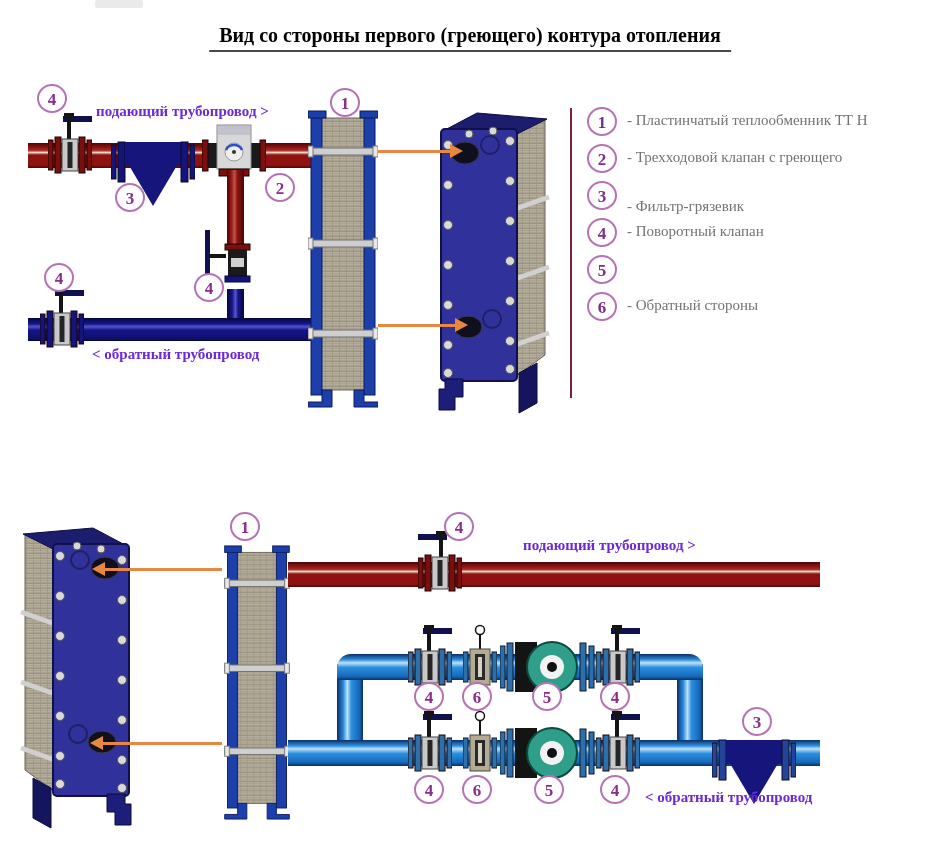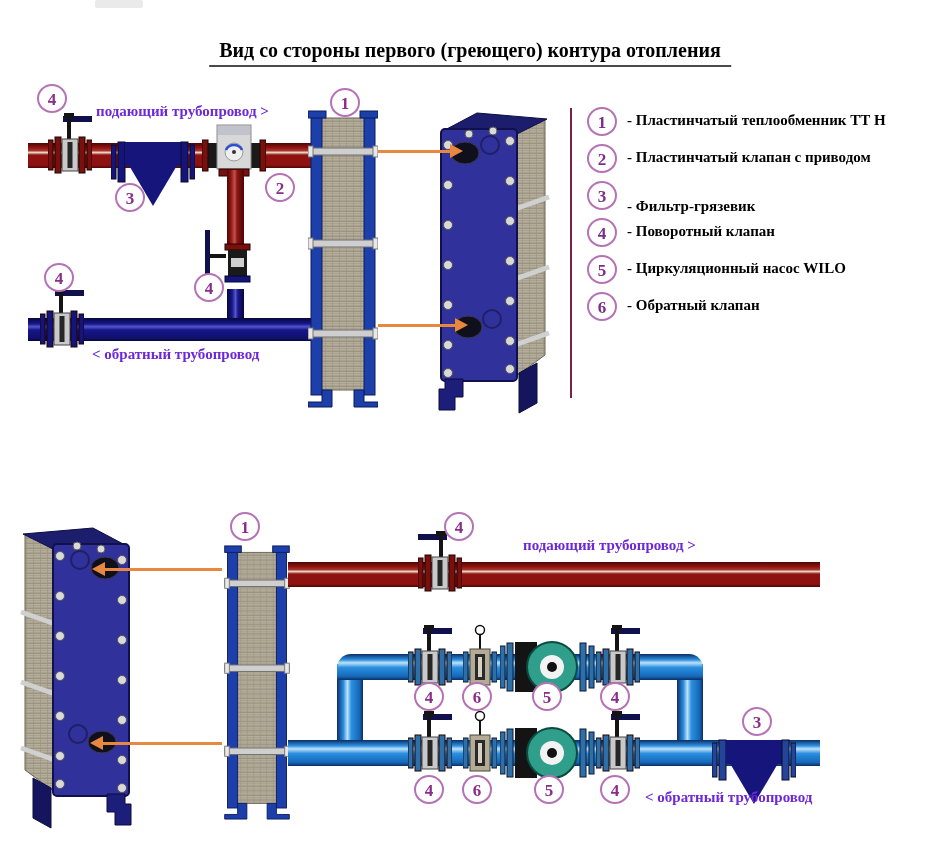--- a/index.html
+++ b/index.html
@@ -17,21 +17,21 @@
   .pipe-navy-h{height:23px;background:linear-gradient(180deg,#07073a 0%,#16168c 25%,#5555c8 38%,#16168c 52%,#10106a 88%,#07073a 100%);}
   .pipe-navy-v{width:17px;background:linear-gradient(90deg,#07073a 0%,#16168c 30%,#5555c8 50%,#16168c 65%,#07073a 100%);}
   .pipe-blue-h{height:26px;background:linear-gradient(180deg,#0d2d66 0%,#2b8fe0 22%,#bfe2f8 34%,#2b8fe0 52%,#1668b8 86%,#0d2d66 100%);}
   .pipe-blue-v{width:26px;background:linear-gradient(90deg,#0d2d66 0%,#2b8fe0 25%,#bfe2f8 40%,#2b8fe0 55%,#1668b8 86%,#0d2d66 100%);}
   .elbow-top{border-radius:14px 14px 0 0;}
   .ar-line{height:3px;background:#e8873f;}
   .ar-head-r{width:0;height:0;border-left:13px solid #e8873f;border-top:7px solid transparent;border-bottom:7px solid transparent;}
   .ar-head-l{width:0;height:0;border-right:13px solid #e8873f;border-top:7px solid transparent;border-bottom:7px solid transparent;}
   .legend-num{width:30px;height:29px;border:2px solid #b573b5;border-radius:50%;
           color:#7b2d8b;font-weight:bold;font-size:17px;line-height:27px;text-align:center;box-sizing:border-box;}
-  .legend-text{font-weight:bold;font-size:15px;color:#000000;white-space:nowrap;}
+  .legend-text{font-weight:normal;font-size:15px;color:#737373;white-space:nowrap;}
   .sep-line{width:2px;background:#7d2144;}
   .smudge{background:#d9d9d9;opacity:.55;border-radius:2px;}
 </style>
 </head>
 <body>
 
 <svg width="0" height="0" style="position:absolute">
   <defs>
     <pattern id="pack" width="7" height="5" patternUnits="userSpaceOnUse">
       <rect width="7" height="5" fill="#b6ae9c"></rect>
@@ -152,21 +152,21 @@
       <polygon points="10,272 28,272 28,290 20,290 20,303 4,303 4,282 10,282" fill="#1d1d7a" stroke="#0d0d3d"></polygon>
       <polygon points="84,266 102,256 102,296 84,306" fill="#15155e" stroke="#0d0d3d"></polygon>
     </symbol>
   </defs>
 </svg>
 
 <div id="stage">
 
   <div class="abs smudge" style="left:95px;top:0;width:48px;height:8px"></div>
 
-  <div class="abs title" style="left:50%;top:39px;transform:translateX(-50%)">Вид со стороны первого (греющего) контура отопления</div>
+  <div class="abs title" style="left:50%;top:24px;transform:translateX(-50%)">Вид со стороны первого (греющего) контура отопления</div>
 
   <div class="abs pipe-red-h" style="left:28px;top:143px;width:294px"></div>
   <div class="abs plabel" style="left:96px;top:103px">подающий трубопровод &gt;</div>
 
   <svg class="abs" style="left:48px;top:112px;--fl:#7a100d" width="44" height="62">
       <use href="#bvalve"></use>
     </svg>
 
   <svg class="abs" style="left:111px;top:140px;--fl:#14147a" width="84" height="76">
       <use href="#filterv"></use>
@@ -204,29 +204,28 @@
   <div class="abs marker" style="left:115px;top:183px">3</div>
   <div class="abs marker" style="left:265px;top:173px">2</div>
   <div class="abs marker" style="left:194px;top:273px">4</div>
   <div class="abs marker" style="left:44px;top:263px">4</div>
   <div class="abs marker" style="left:330px;top:88px">1</div>
 
   <div class="abs sep-line" style="left:570px;top:108px;height:290px"></div>
   <div class="abs legend-num" style="left:587px;top:107px">1</div>
   <div class="abs legend-text" style="left:627px;top:112px">- Пластинчатый теплообменник ТТ Н</div>
   <div class="abs legend-num" style="left:587px;top:144px">2</div>
-  <div class="abs legend-text" style="left:627px;top:149px">- Пластинчатый клапан с приводом</div>
+  <div class="abs legend-text" style="left:627px;top:149px">- Трехходовой клапан с греющего</div>
   <div class="abs legend-num" style="left:587px;top:181px">3</div>
   <div class="abs legend-text" style="left:627px;top:198px">- Фильтр-грязевик</div>
   <div class="abs legend-num" style="left:587px;top:218px">4</div>
   <div class="abs legend-text" style="left:627px;top:223px">- Поворотный клапан</div>
   <div class="abs legend-num" style="left:587px;top:255px">5</div>
-  <div class="abs legend-text" style="left:627px;top:260px">- Циркуляционный насос WILO</div>
   <div class="abs legend-num" style="left:587px;top:292px">6</div>
-  <div class="abs legend-text" style="left:627px;top:297px">- Обратный клапан</div>
+  <div class="abs legend-text" style="left:627px;top:297px">- Обратный стороны</div>
 
 
   <svg class="abs" style="left:15px;top:522px;transform:scaleX(-1)" width="120" height="310">
       <use href="#hx3d"></use>
     </svg>
   <svg class="abs" style="left:222px;top:545px" width="70" height="275" preserveAspectRatio="none">
       <use href="#hxside"></use>
     </svg>
 
   <div class="abs ar-head-l" style="left:92px;top:562px"></div>

